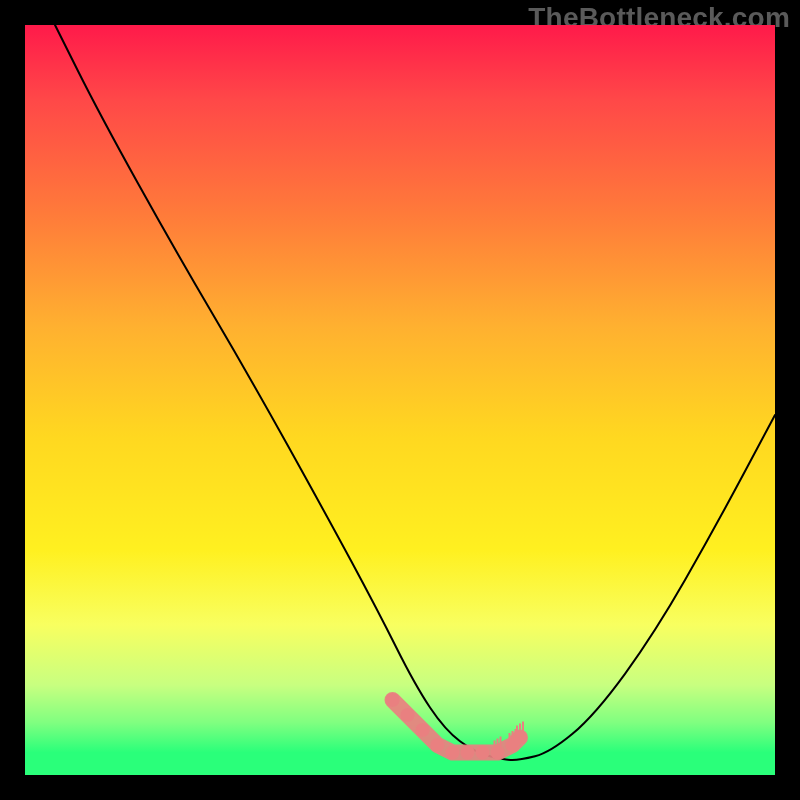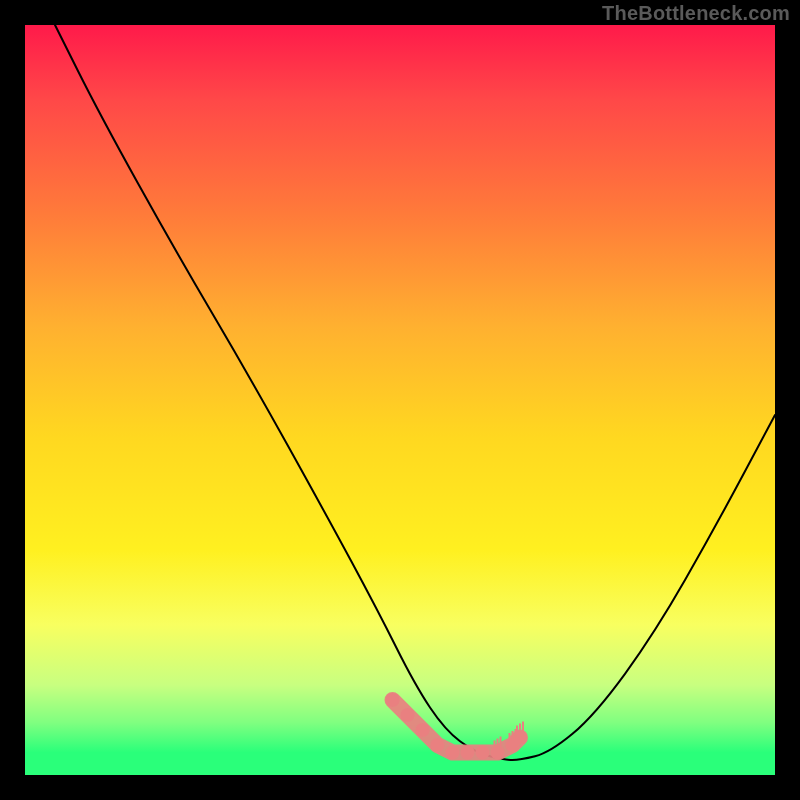--- a/index.html
+++ b/index.html
@@ -44,21 +44,21 @@
     top: 0;
     width: 750px;
     height: 750px;
     overflow: visible;
   }
   .watermark {
     position: absolute;
     top: 2px;
     right: 10px;
     font-family: Arial, Helvetica, sans-serif;
-    font-size: 20px;
+    font-size: 28px;
     font-weight: 600;
     color: #5a5a5a;
     letter-spacing: 0.2px;
   }
 </style>
 </head>
 <body>
 
 <div class="watermark">TheBottleneck.com</div>
 

